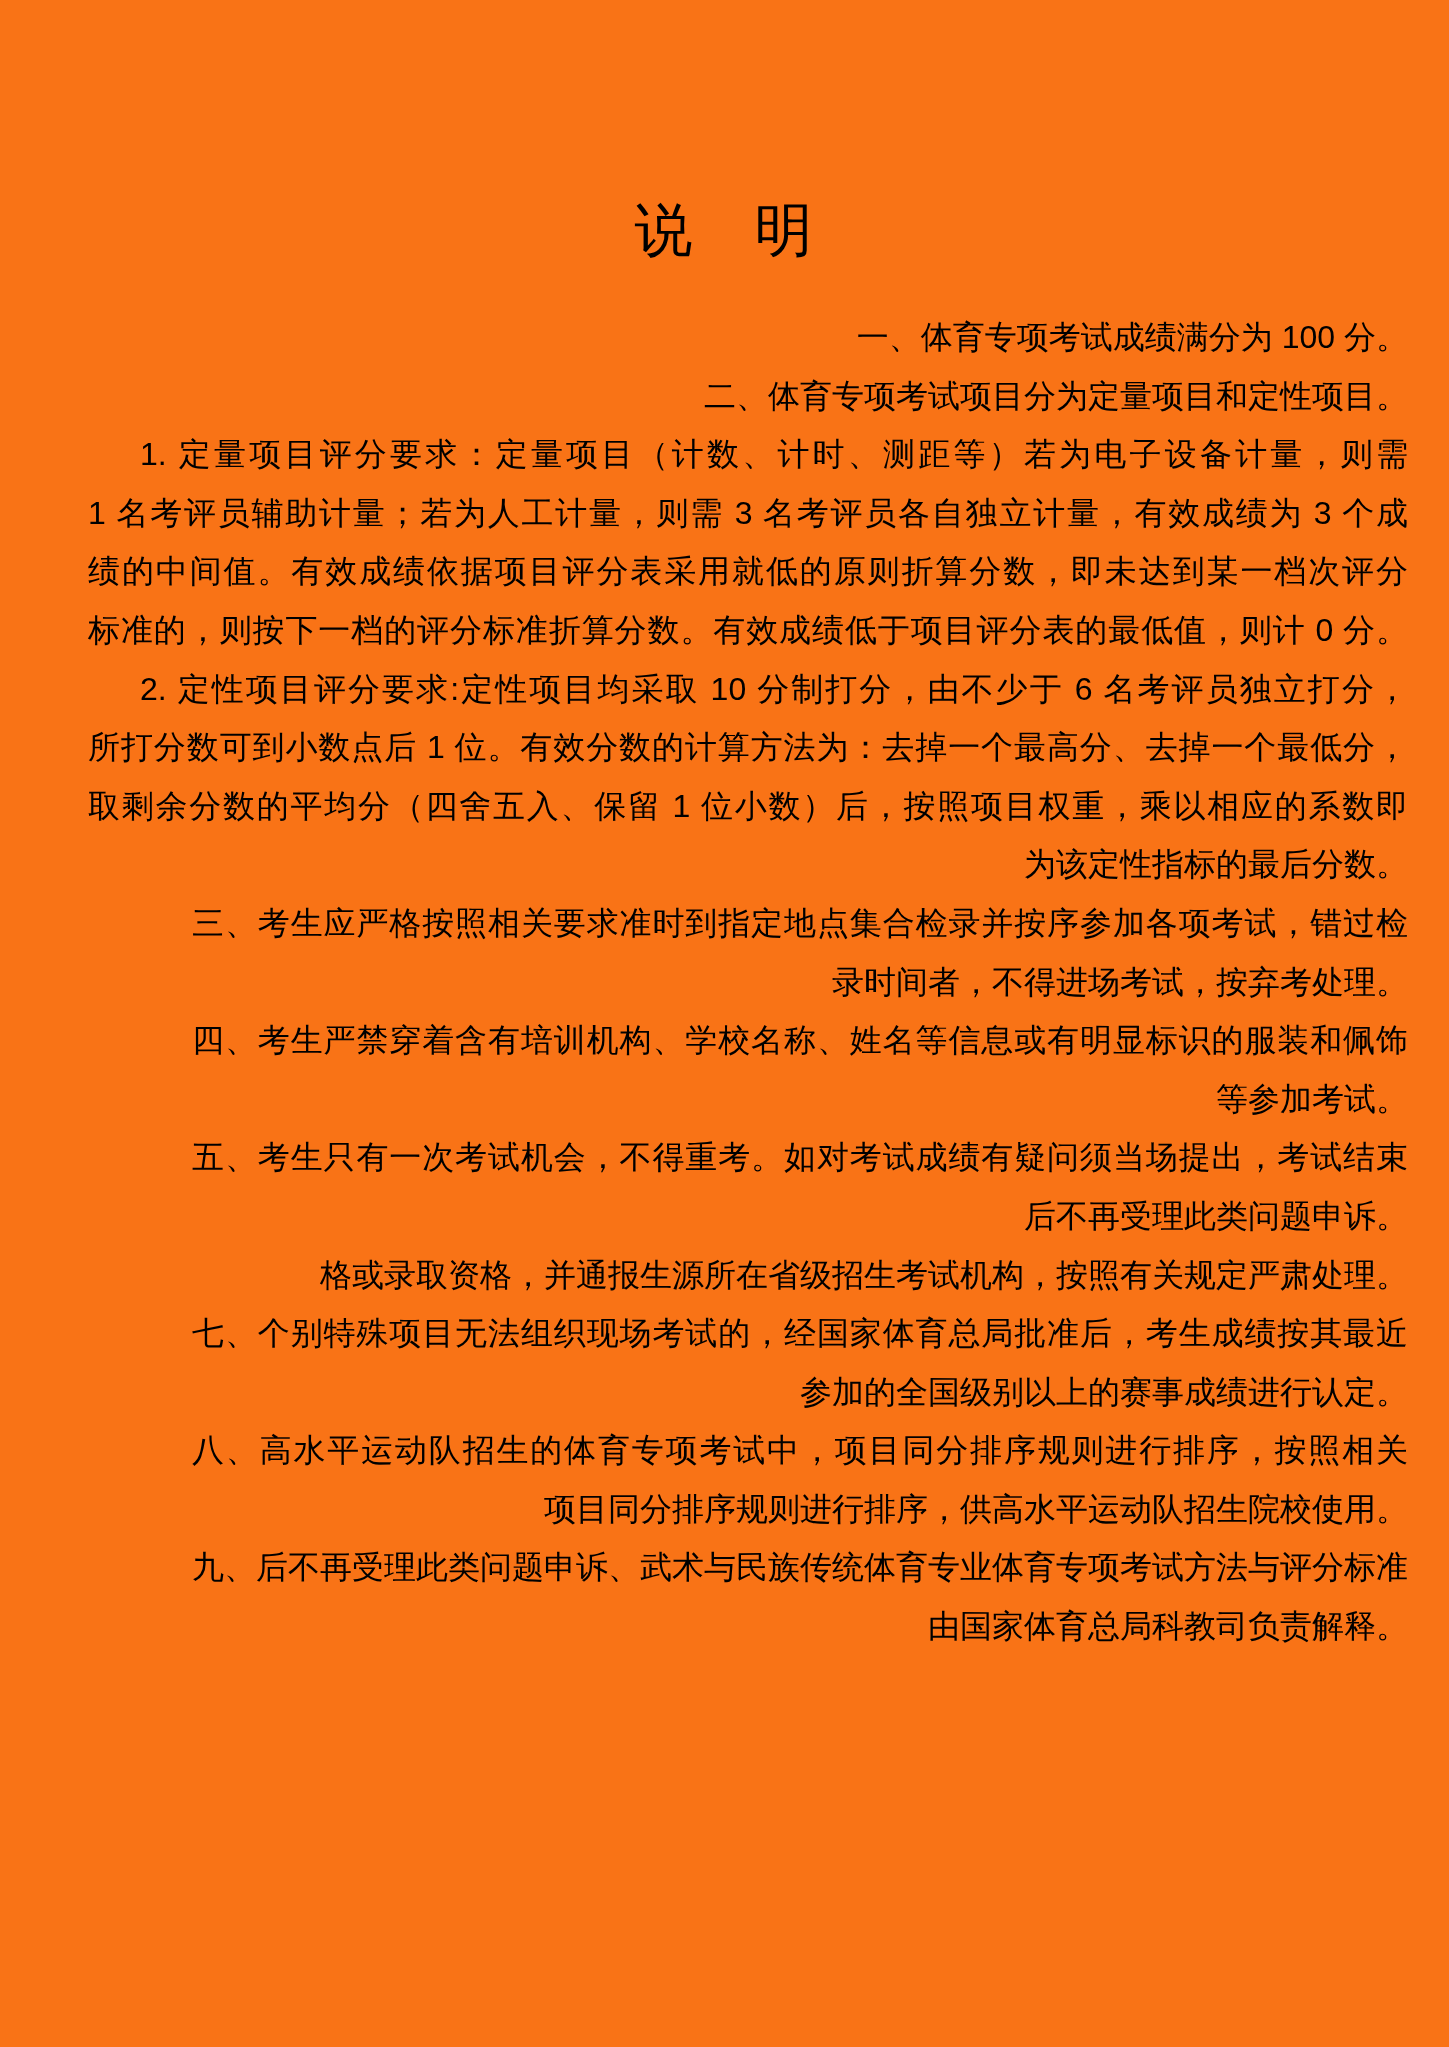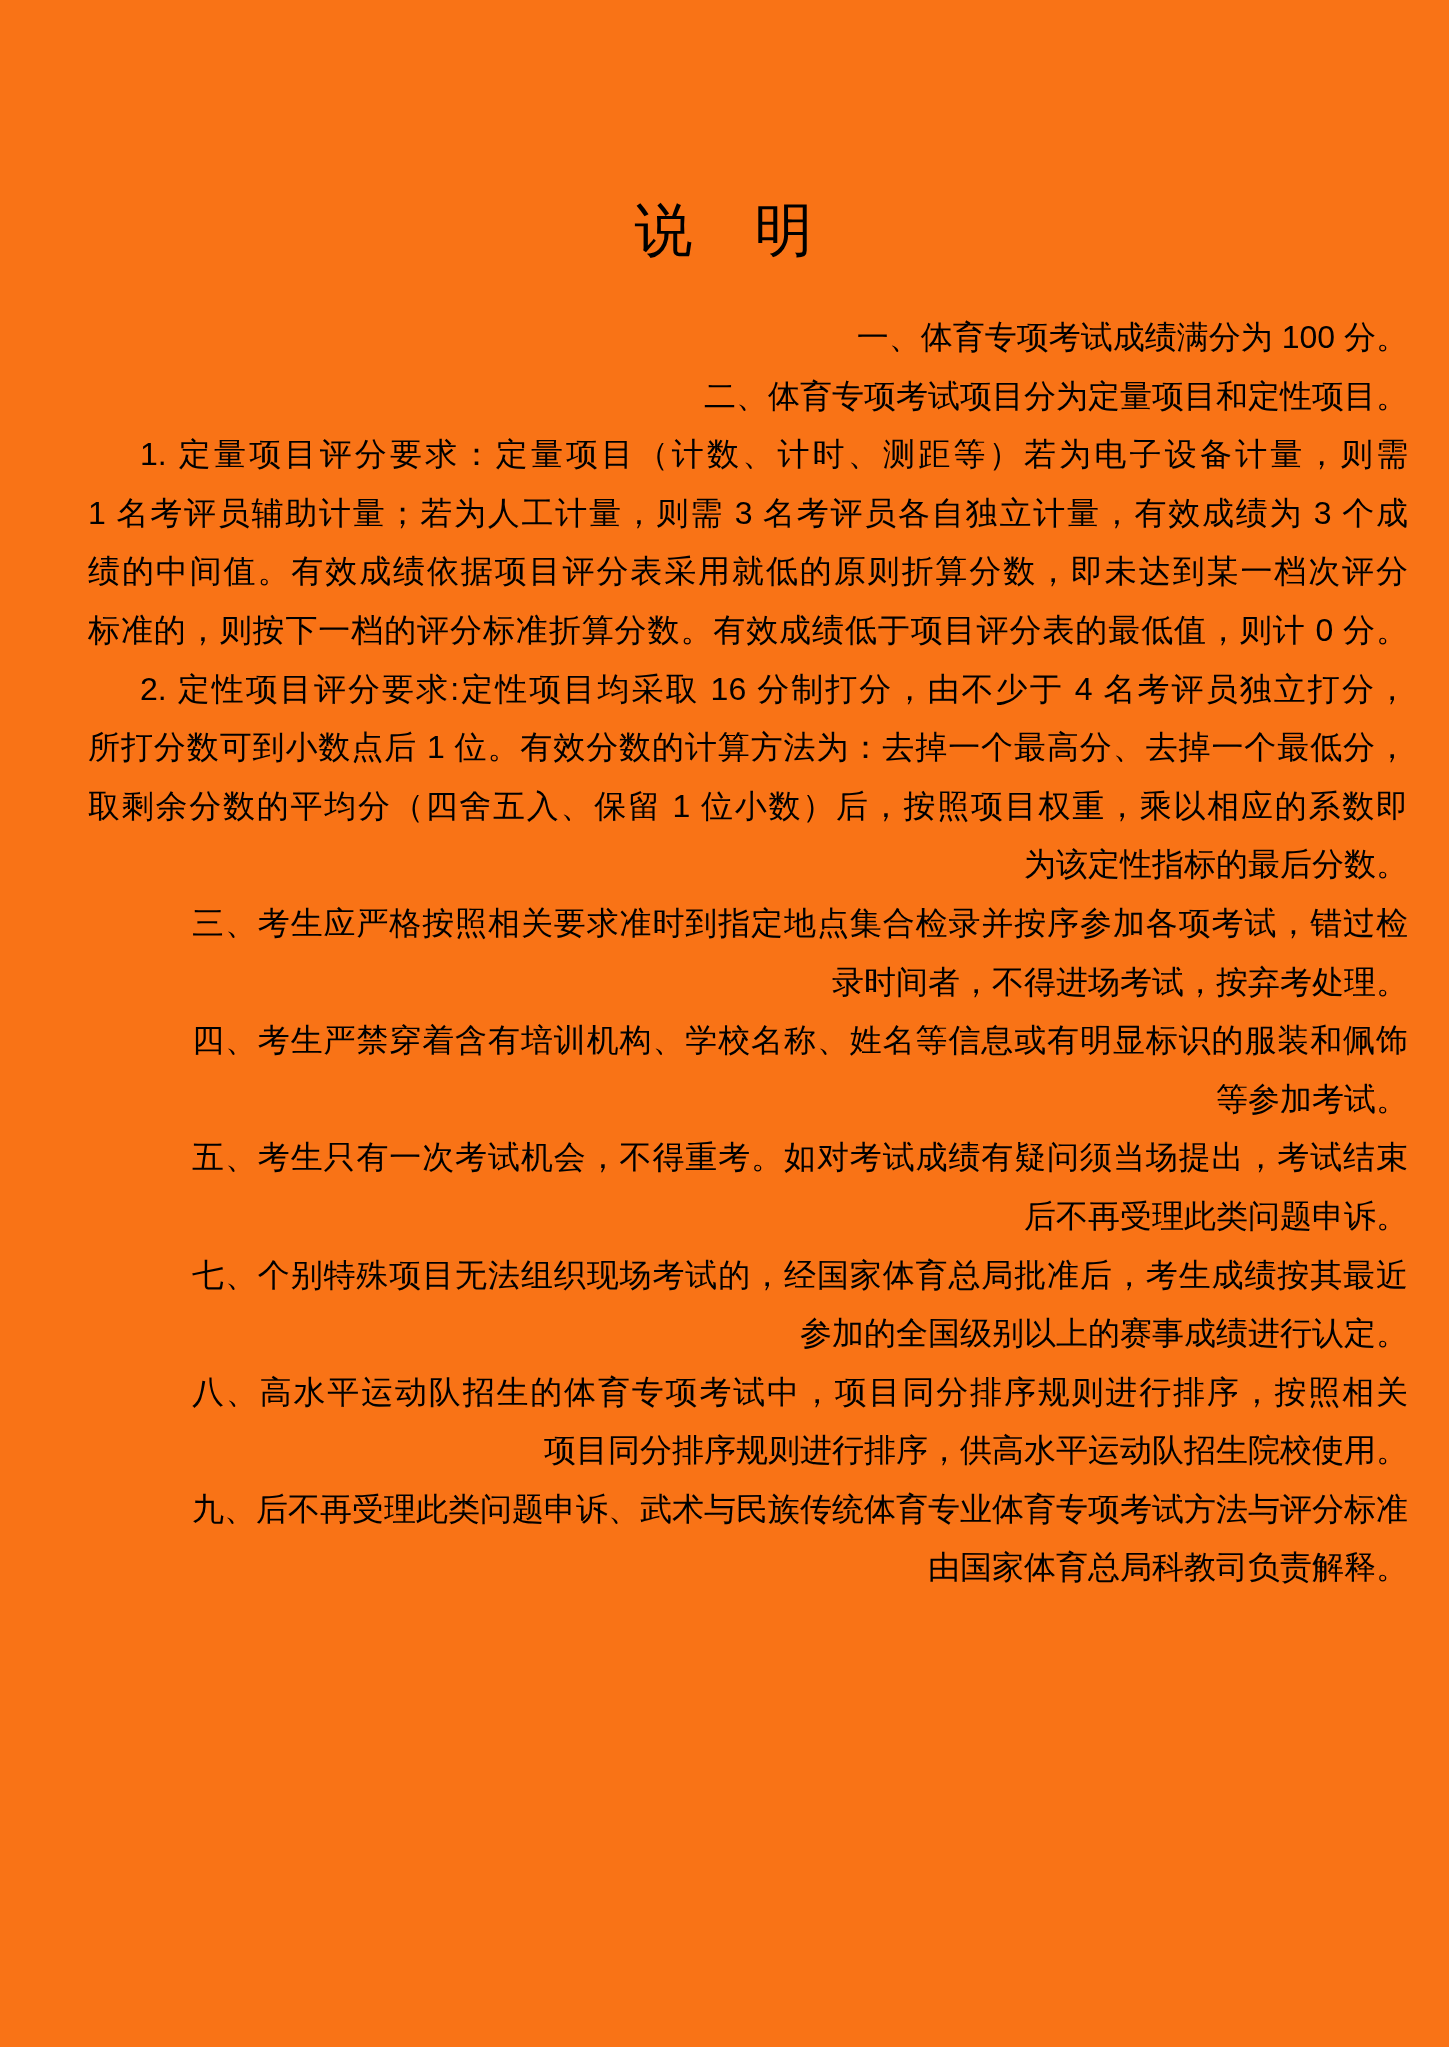--- a/index.html
+++ b/index.html
@@ -52,30 +52,31 @@
 
 <div class="page">
   <h1 class="doc-title">说　明</h1>
   <div class="body-text">
       <div class="line ind-a">一、体育专项考试成绩满分为 100 分。</div>
       <div class="line ind-a">二、体育专项考试项目分为定量项目和定性项目。</div>
       <div class="line ind-b fill">1. 定量项目评分要求：定量项目（计数、计时、测距等）若为电子设备计量，则需</div>
       <div class="line fill">1 名考评员辅助计量；若为人工计量，则需 3 名考评员各自独立计量，有效成绩为 3 个成</div>
       <div class="line fill">绩的中间值。有效成绩依据项目评分表采用就低的原则折算分数，即未达到某一档次评分</div>
       <div class="line fill">标准的，则按下一档的评分标准折算分数。有效成绩低于项目评分表的最低值，则计 0 分。</div>
-      <div class="line ind-b fill">2. 定性项目评分要求:定性项目均采取 16 分制打分，由不少于 4 名考评员独立打分，</div>
+      <div class="line ind-b fill">2. 定性项目评分要求:定性项目均采取 10 分制打分，由不少于 6 名考评员独立打分，</div>
       <div class="line fill">所打分数可到小数点后 1 位。有效分数的计算方法为：去掉一个最高分、去掉一个最低分，</div>
       <div class="line fill">取剩余分数的平均分（四舍五入、保留 1 位小数）后，按照项目权重，乘以相应的系数即</div>
       <div class="line">为该定性指标的最后分数。</div>
       <div class="line ind-a fill">三、考生应严格按照相关要求准时到指定地点集合检录并按序参加各项考试，错过检</div>
       <div class="line">录时间者，不得进场考试，按弃考处理。</div>
       <div class="line ind-a fill">四、考生严禁穿着含有培训机构、学校名称、姓名等信息或有明显标识的服装和佩饰</div>
       <div class="line">等参加考试。</div>
       <div class="line ind-a fill">五、考生只有一次考试机会，不得重考。如对考试成绩有疑问须当场提出，考试结束</div>
       <div class="line">后不再受理此类问题申诉。</div>
+      <div class="line">格或录取资格，并通报生源所在省级招生考试机构，按照有关规定严肃处理。</div>
       <div class="line ind-a fill">七、个别特殊项目无法组织现场考试的，经国家体育总局批准后，考生成绩按其最近</div>
       <div class="line">参加的全国级别以上的赛事成绩进行认定。</div>
       <div class="line ind-a fill">八、高水平运动队招生的体育专项考试中，项目同分排序规则进行排序，按照相关</div>
       <div class="line">项目同分排序规则进行排序，供高水平运动队招生院校使用。</div>
       <div class="line ind-a fill">九、后不再受理此类问题申诉、武术与民族传统体育专业体育专项考试方法与评分标准</div>
       <div class="line">由国家体育总局科教司负责解释。</div>
     </div>
 </div>
 
 </body></html>

